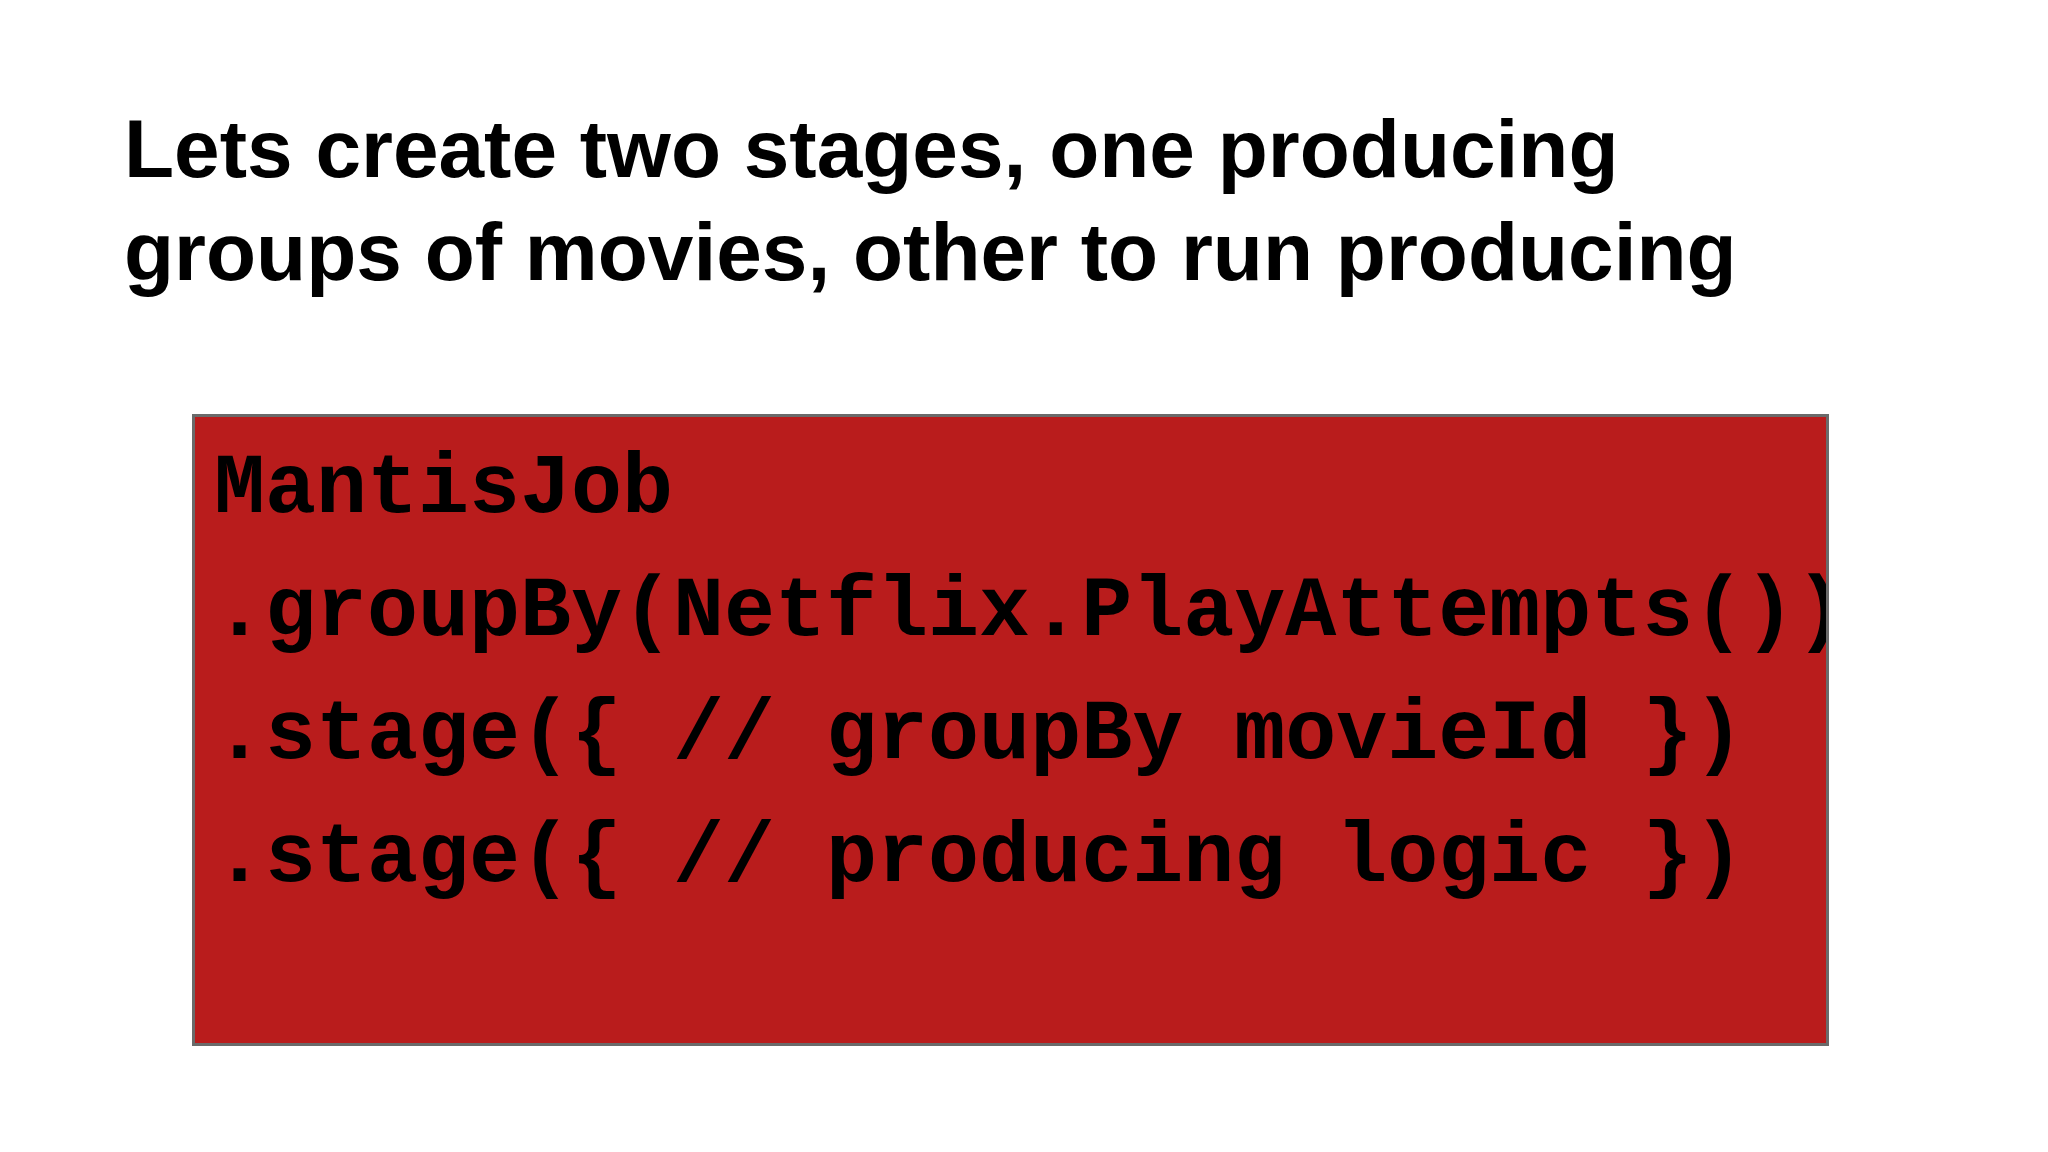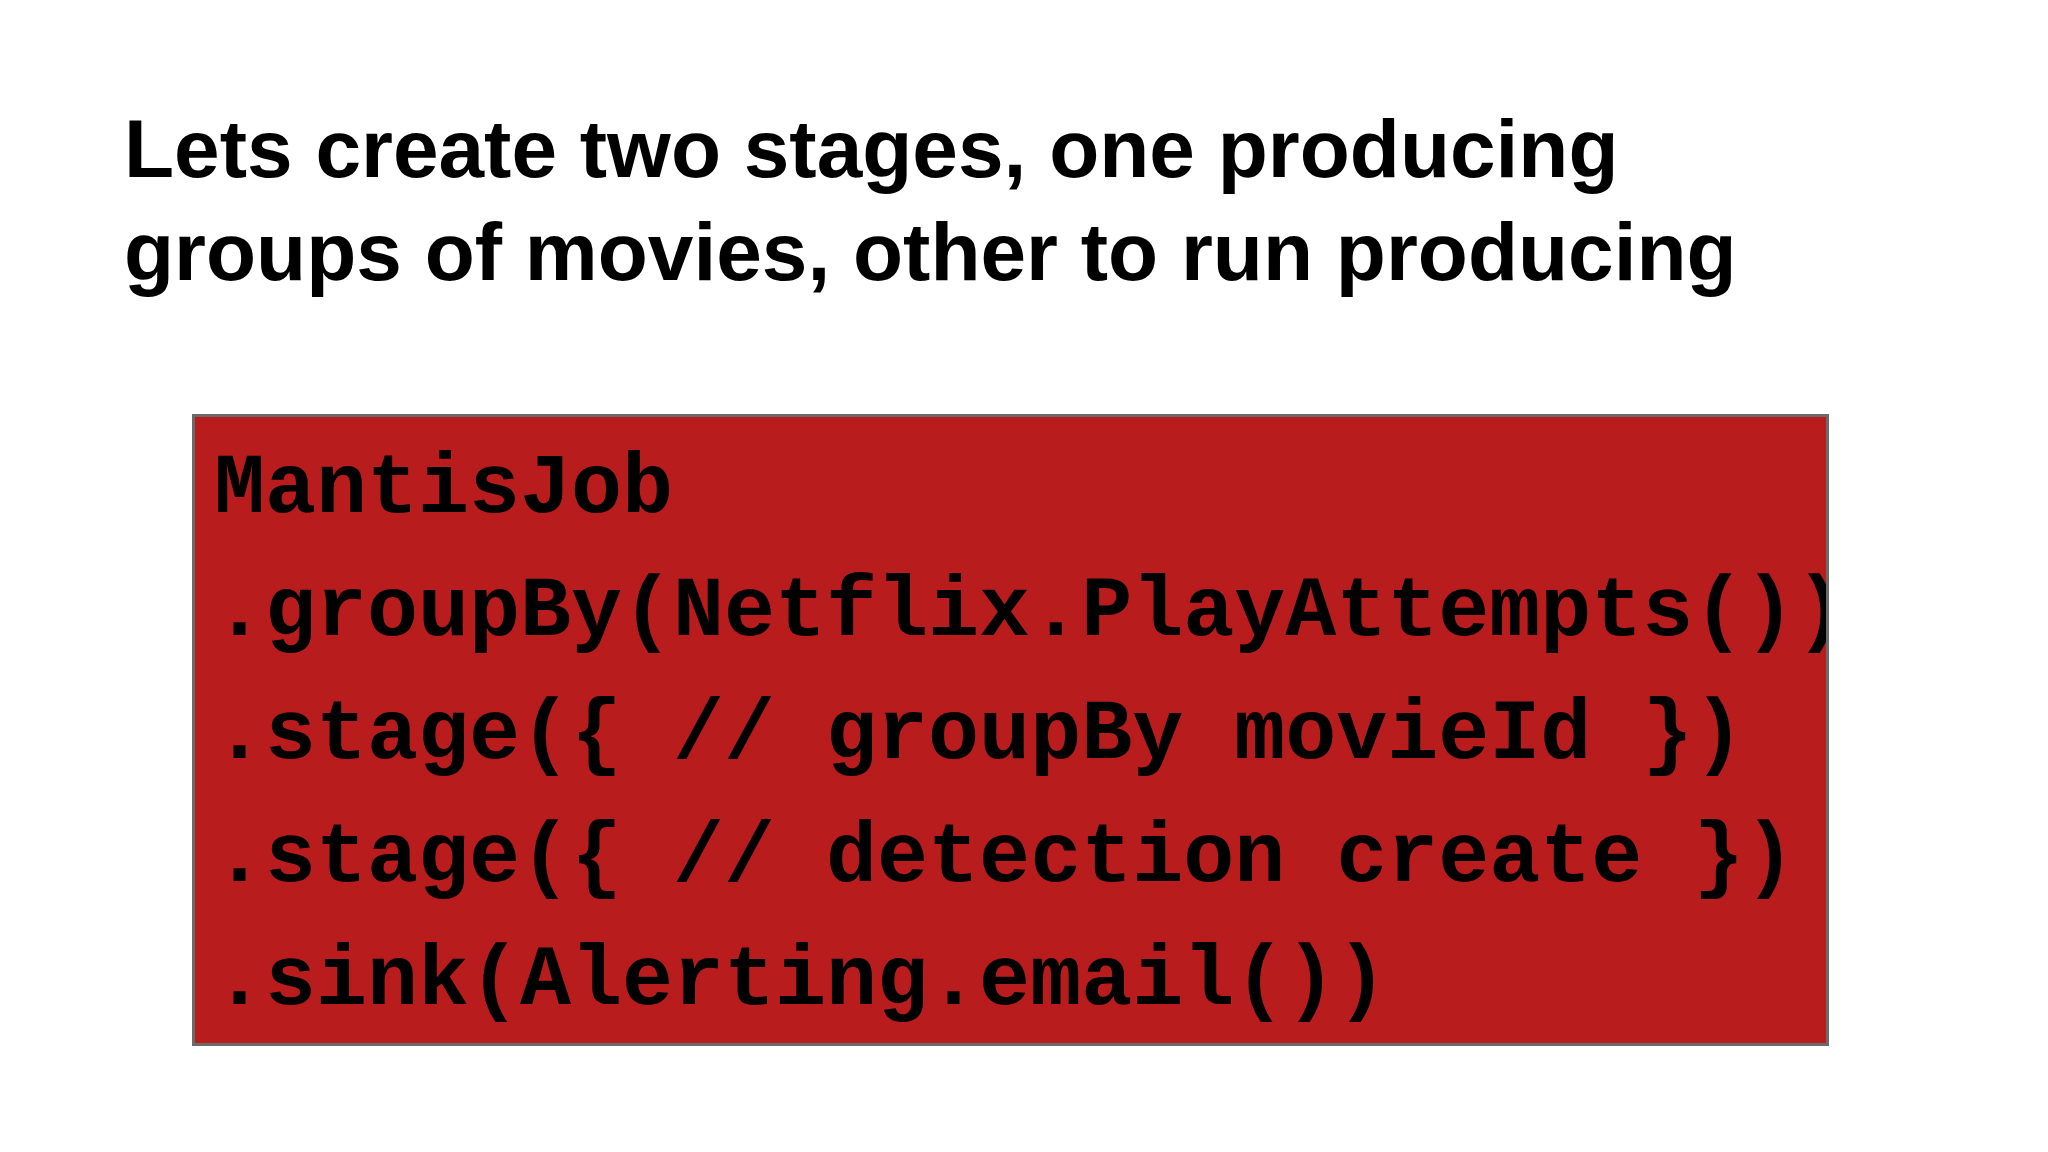--- a/index.html
+++ b/index.html
@@ -57,17 +57,16 @@
 
   <div class="title">
     <div class="title-line">Lets create two stages, one producing</div>
     <div class="title-line">groups of movies, other to run producing</div>
   </div>
 
   <div class="code-box">
     <div class="code-line">MantisJob</div>
     <div class="code-line">.groupBy(Netflix.PlayAttempts())</div>
     <div class="code-line">.stage({ // groupBy movieId })</div>
-    <div class="code-line">.stage({ // detection create })</div>
-    <div class="code-line">.sink(Alerting.email())</div>
+    <div class="code-line">.stage({ // producing logic })</div>
   </div>
 
 </div>
 
 </body></html>

